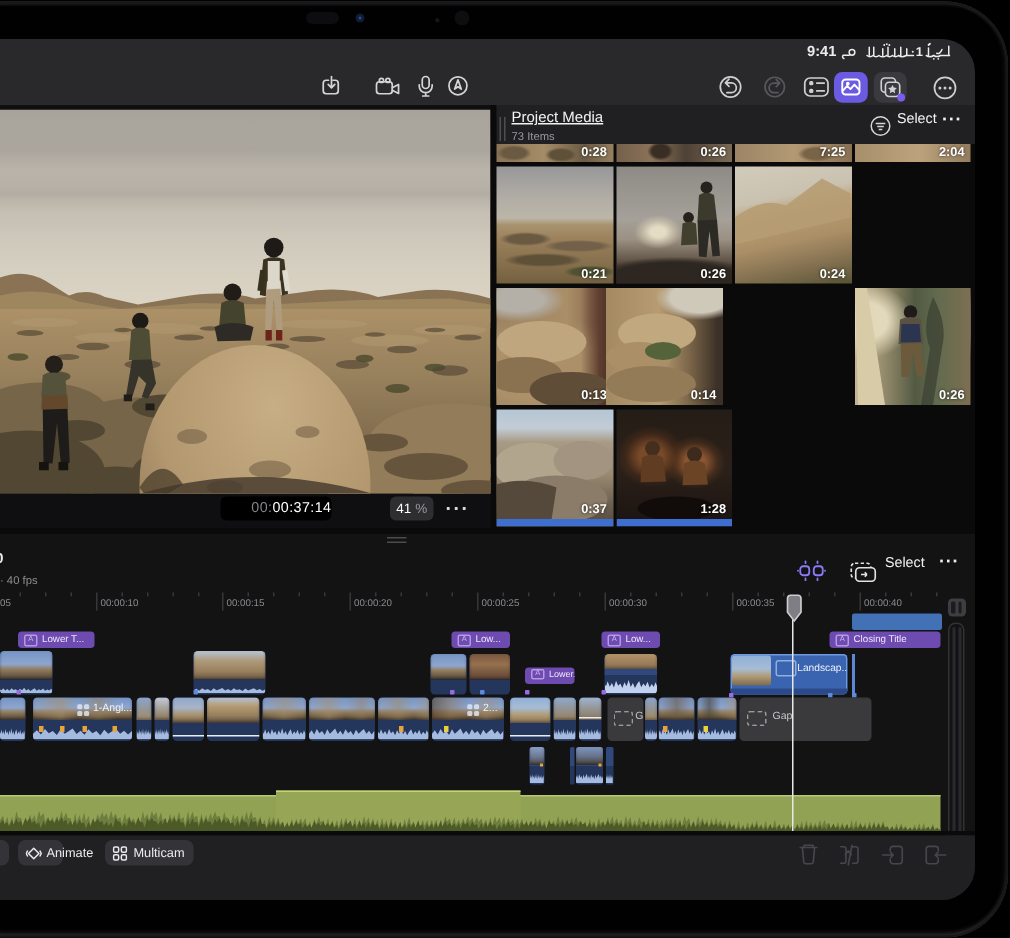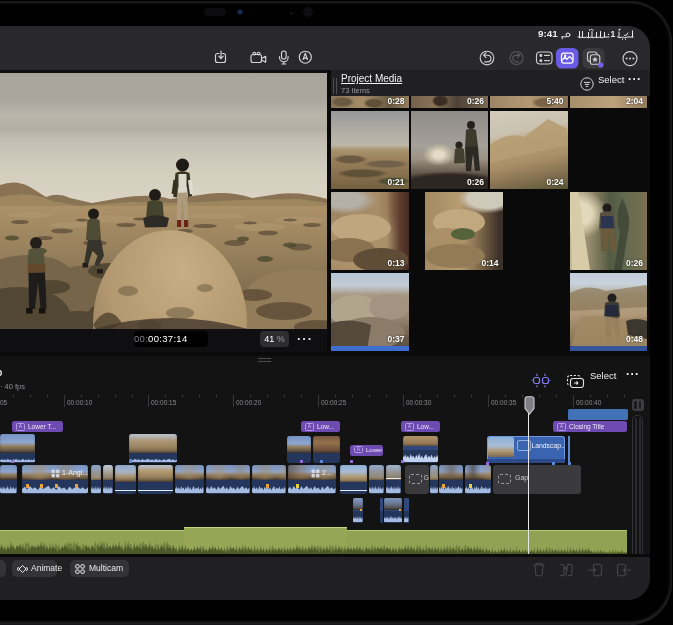--- a/index.html
+++ b/index.html
@@ -238,22 +238,22 @@
         <rect x="82.5" y="190" width="5.5" height="4.5" fill="#201d19"></rect>
           <rect x="97" y="196" width="6" height="4.5" fill="#201d19"></rect>
         <circle cx="36" cy="170" r="6" fill="#241f1a"></circle>
         <path d="M28.5,177 q7.5,-3.5 15,0 l1,14 -17,0.5 z" fill="#54523a"></path>
         <path d="M28,191 l17,-0.5 0.5,9 -18,0.5 z" fill="#64482b"></path>
         <path d="M28.5,200 l16.5,-0.5 1.5,36 -6,0.5 -2.5,-27 -3,27 -6,-0.5 z" fill="#1e1c1b"></path>
         <rect x="26" y="235" width="6.5" height="5.5" fill="#15130e"></rect>
           <rect x="39" y="235" width="6.5" height="5.5" fill="#15130e"></rect>
       </g>
     </svg>
-    <div class="abs" style="left:134px;top:261px;width:74px;height:16px;background:#000;border-radius:4px;
-         text-align:left;font-size:9.5px;line-height:16px;letter-spacing:0.3px;color:#fff;">
+    <div class="abs" style="left:147px;top:261px;width:74px;height:16px;background:#000;border-radius:4px;
+         text-align:right;font-size:9.5px;line-height:16px;letter-spacing:0.3px;color:#fff;">
          <span style="color:#84848a">00:</span>00:37:14</div>
     <div class="abs" style="left:260px;top:261px;width:29px;height:16px;background:#2e2e31;border-radius:4px;
          text-align:center;font-size:9px;line-height:16px;color:#fff;">41 <span style="color:#9a9a9f">%</span></div>
     <div class="abs" style="left:297px;top:267px;width:16px;height:4px;color:#e0e0e2;font-size:13px;line-height:3px;letter-spacing:1px;font-weight:bold;">···</div>
   </div>
   <div id="media">
     <div id="mediahead">
       <div class="abs" style="left:1.5px;top:8px;width:1.5px;height:16px;background:#4e4e53;"></div>
       <div class="abs" style="left:4.5px;top:8px;width:1.5px;height:16px;background:#4e4e53;"></div>
       <div class="abs" style="left:10px;top:3px;font-size:10px;color:#f2f2f2;text-decoration:underline;">Project Media</div>
@@ -273,21 +273,21 @@
         <span class="dur">0:28</span>
       </div>
     <div class="thumb" style="left:79.5px;top:26px;height:12px;background:
       radial-gradient(15% 70% at 38% 40%, #3a2e24 0 50%, transparent 75%),
       linear-gradient(90deg,#74604c,#8a7258 30%,#4e4236 60%,#7c6a54)">
         <span class="dur">0:26</span>
       </div>
     <div class="thumb" style="left:159px;top:26px;height:12px;background:
       radial-gradient(22% 60% at 70% 55%, #7a6448 0 50%, transparent 75%),
       linear-gradient(90deg,#9c8465,#b39a74 50%,#8a7154)">
-        <span class="dur">5:40</span>
+        <span class="dur">7:25</span>
       </div>
     <div class="thumb" style="left:238.5px;top:26px;height:12px;background:linear-gradient(90deg,#a78f6c,#bda37c 55%,#937c5e)">
         <span class="dur">2:04</span>
       </div>
 
     <div class="thumb" style="left:0;top:41px;background:
       radial-gradient(30% 8% at 25% 62%, #6b5a42 0 50%, transparent 75%),
       radial-gradient(40% 7% at 70% 68%, #73604a 0 50%, transparent 75%),
       radial-gradient(45% 8% at 40% 80%, #5f5138 0 50%, transparent 75%),
       radial-gradient(30% 7% at 80% 90%, #4f5132 0 50%, transparent 75%),
@@ -320,21 +320,21 @@
       linear-gradient(90deg, transparent 0 72%, #5f3e30 88%, #472b22 100%),
       radial-gradient(120% 60% at 40% 70%, #ab906a 0 45%, transparent 75%),
       linear-gradient(90deg, #9c8362 0%, #a98e68 60%, #7a573f 100%)">
       <svg class="abs" style="left:0;top:0" width="77" height="78">
           <ellipse cx="30" cy="36" rx="30" ry="14" fill="#bfa67e"></ellipse>
           <ellipse cx="18" cy="58" rx="26" ry="12" fill="#8a7251"></ellipse>
           <ellipse cx="50" cy="68" rx="28" ry="12" fill="#5f4d38"></ellipse>
         </svg>
       <span class="dur">0:13</span>
       </div>
-    <div class="thumb" style="left:94px;top:122px;background:
+    <div class="thumb" style="left:73px;top:122px;background:
       radial-gradient(50% 26% at 80% 8%, #cfc9ba 0 50%, transparent 75%),
       linear-gradient(90deg, #a48a62 0%, #b79c72 45%, #7a6448 72%, #3c3128 95%)">
       <svg class="abs" style="left:0;top:0" width="77" height="78">
         <ellipse cx="34" cy="30" rx="26" ry="13" fill="#c2a87e"></ellipse>
           <ellipse cx="22" cy="46" rx="22" ry="10" fill="#ab8f66"></ellipse>
         <ellipse cx="38" cy="42" rx="12" ry="6" fill="#55633a"></ellipse>
           <ellipse cx="30" cy="64" rx="30" ry="12" fill="#947b58"></ellipse>
       </svg>
       <span class="dur">0:14</span>
       </div>
@@ -355,32 +355,33 @@
     <div class="thumb" style="left:0;top:203px;background:linear-gradient(180deg,#b6c6d4 0%,#c2ccd6 16%,#a89a84 28%,#9a8a74 55%,#6f6150 80%,#52493d 100%)">
       <svg class="abs" style="left:0;top:0" width="77" height="78">
         <ellipse cx="24" cy="38" rx="26" ry="16" fill="#b2a58e"></ellipse>
           <ellipse cx="58" cy="34" rx="20" ry="13" fill="#a39481"></ellipse>
         <ellipse cx="40" cy="60" rx="34" ry="16" fill="#8a7c68"></ellipse>
           <path d="M0,50 Q20,44 40,52 L36,78 L0,78 Z" fill="#55493c"></path>
       </svg>
       <div class="abs" style="left:0;bottom:0;width:100%;height:5px;background:#3e6ed0"></div>
       <span class="dur" style="bottom:7px">0:37</span>
       </div>
-    <div class="thumb" style="left:238.5px;top:203px;background:linear-gradient(180deg,#c2cedc 0%,#c8d2da 14%,#b2a88e 30%,#b09878 52%,#96805e 76%,#7c6a4c 100%)">
+    <div class="thumb" style="left:79.5px;top:203px;background:
+      radial-gradient(40% 35% at 30% 40%, #7a4a28 0 25%, rgba(90,50,25,.4) 55%, transparent 75%),
+      radial-gradient(35% 30% at 68% 45%, #8a5530 0 25%, rgba(100,60,30,.4) 55%, transparent 75%),
+      linear-gradient(180deg, #241c16 0%, #2c211a 50%, #1a1310 100%)">
       <svg class="abs" style="left:0;top:0" width="77" height="78">
-        <path d="M0,20 Q18,10 36,18 L77,12 L77,34 L0,38 Z" fill="#8a7858" opacity="0.7"></path>
-        <circle cx="42" cy="25" r="4.5" fill="#22201e"></circle>
-        <path d="M35,30 q7,-3.5 14,0 l1,14 -16,0.4 z" fill="#3c3e34"></path>
-        <path d="M36,32 l11.5,0 1,11 -13,0.3 z" fill="#23283a"></path>
-        <path d="M35.5,44 l13,-0.3 2,20 -4.6,0.3 -3,-14 -2.6,14.4 -4.6,-0.3 z" fill="#5c4e38"></path>
-        <path d="M10,44 Q30,40 50,46 L77,44 L77,78 L0,78 Z" fill="#a08a64" opacity="0.85"></path>
-        <path d="M56,48 Q66,44 77,48 L77,66 L58,62 Z" fill="#3c3830"></path>
+        <circle cx="24" cy="26" r="5" fill="#442e1e"></circle>
+          <path d="M17,32 q7,-4 14,0 l2,16 -17,0.5 z" fill="#5f3c22"></path>
+        <circle cx="52" cy="30" r="5" fill="#3c2a1c"></circle>
+          <path d="M45,36 q7,-4 14,0 l2,14 -17,0.5 z" fill="#6b4426"></path>
+        <ellipse cx="40" cy="66" rx="26" ry="8" fill="#110c09"></ellipse>
       </svg>
-      <div class="abs" style="left:0;bottom:0;width:100%;height:5px;background:#35549c"></div>
-      <span class="dur" style="bottom:7px">0:48</span>
+      <div class="abs" style="left:0;bottom:0;width:100%;height:5px;background:#3e6ed0"></div>
+      <span class="dur" style="bottom:7px">1:28</span>
       </div>
   </div>
   <div id="timeline">
 
     <div class="abs" style="left:258px;top:2px;width:13px;height:1px;background:#4c4c50"></div>
     <div class="abs" style="left:258px;top:5px;width:13px;height:1px;background:#4c4c50"></div>
     <div class="abs" style="left:-3px;top:11px;font-size:9.5px;font-weight:bold;color:#f0f0f0;">0</div>
     <div class="abs" style="left:0px;top:26px;font-size:7.5px;color:#8e8e93;">· 40 fps</div>
     <svg class="abs" style="left:531px;top:17px" width="20" height="15" viewBox="0 0 20 15">
       <g stroke="#8a7af5" stroke-width="1.2" fill="none" stroke-linecap="round">
@@ -594,21 +595,21 @@
       <div class="abs" style="left:6.5px;top:2px;width:2px;height:165px;background:#2a2a2e;border-radius:1px"></div>
     </div>
 
     <div class="abs" style="left:528px;top:57px;width:1.2px;height:141px;background:#e8e8e8;z-index:30"></div>
     <svg class="abs" style="left:524px;top:40px;z-index:31" width="11" height="19" viewBox="0 0 11 19">
       <path d="M3,0.8 h5 a2,2 0 0 1 2,2 v9.4 L5.5,18 L1,12.2 v-9.4 a2,2 0 0 1 2,-2 z" fill="#7e7e84" stroke="#cdcdd1" stroke-width="1.1"></path>
     </svg>
     <div class="abs" style="left:0;top:198px;width:650px;height:3px;background:#0a0a0b"></div>
     <div id="botbar" class="abs" style="left:0;top:201px;width:650px;height:43px;background:#202023;">
       <div class="btn" style="left:-8px;top:3px;width:14px;"></div>
-      <div class="btn" style="left:12px;top:3px;width:45px;">
+      <div class="btn" style="left:12px;top:3px;width:30px;">
         <svg style="position:absolute;left:5px;top:3.5px" width="11" height="10" viewBox="0 0 11 10">
           <g stroke="#ececee" stroke-width="1" fill="none" stroke-linejoin="round">
             <path d="M5.5,1.5 L9,5 L5.5,8.5 L2,5 Z"></path>
               <path d="M1.5,3 L0.5,5 L1.5,7 M9.5,3 L10.5,5 L9.5,7"></path>
           </g>
         </svg>
         <span style="margin-left:19px">Animate</span></div>
       <div class="btn" style="left:70px;top:3px;width:59px;">
         <svg style="position:absolute;left:5px;top:3.5px" width="10" height="10" viewBox="0 0 10 10">
           <g fill="none" stroke="#ececee" stroke-width="1">

